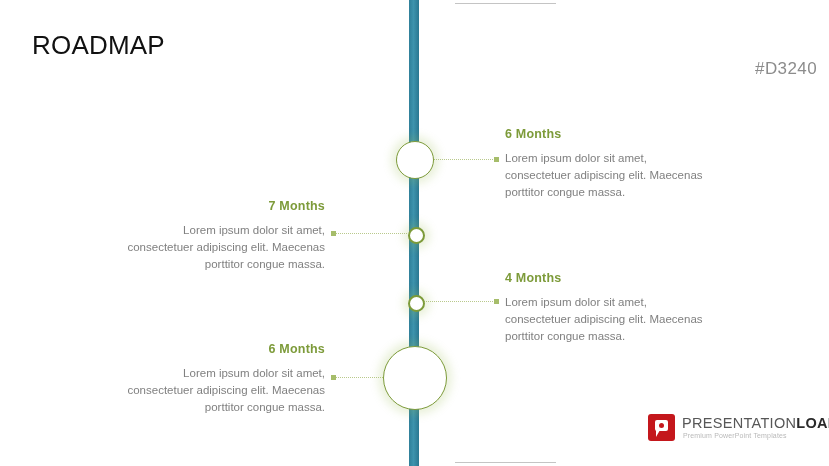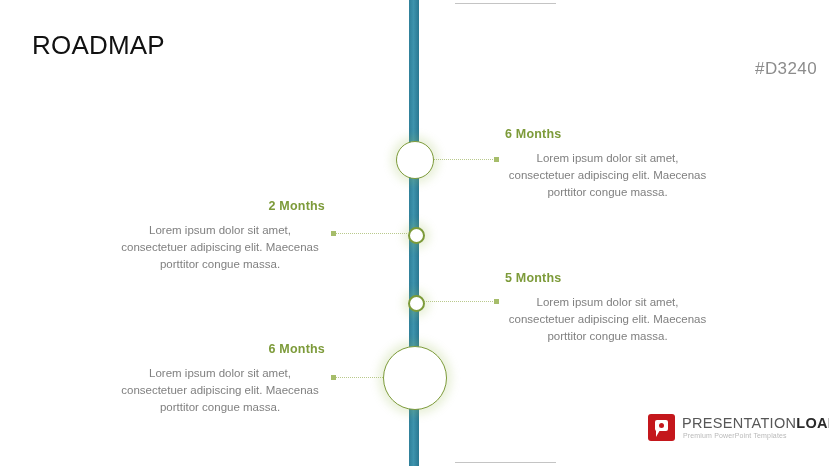--- a/index.html
+++ b/index.html
@@ -62,21 +62,21 @@
     position:absolute;width:5px;height:5px;background:#a6bd6a;z-index:3;
   }
 
   
   .block{position:absolute;}
   .block .heading{
     font-size:12.5px;font-weight:bold;color:#7d9b3a;
     margin:0 0 9px 0;letter-spacing:.2px;
   }
   .block .body{
-    font-size:11.5px;line-height:17px;color:#808080;margin:0;text-align:center;
+    font-size:11.5px;line-height:17px;color:#808080;margin:0;
   }
   .block.right{text-align:left;}
   .block.left{text-align:right;}
 
   .b4{left:505px;top:127px;width:205px;}
   .b3{left:115px;top:199px;width:210px;}
   .b2{left:505px;top:271px;width:205px;}
   .b1{left:115px;top:342px;width:210px;}
 
   
@@ -129,29 +129,29 @@
   <div class="node big n4"></div>
   <div class="block right b4">
     <p class="heading">6 Months</p>
     <p class="body">Lorem ipsum dolor sit amet, consectetuer adipiscing elit. Maecenas porttitor congue massa.</p>
   </div>
 
   <div class="connector" style="left:335px;top:233px;width:72px;"></div>
   <div class="conn-dot" style="left:331px;top:231px;"></div>
   <div class="node small n3"></div>
   <div class="block left b3">
-    <p class="heading">2 Months</p>
+    <p class="heading">7 Months</p>
     <p class="body">Lorem ipsum dolor sit amet, consectetuer adipiscing elit. Maecenas porttitor congue massa.</p>
   </div>
 
   <div class="connector" style="left:422px;top:301px;width:73px;"></div>
   <div class="conn-dot" style="left:494px;top:299px;"></div>
   <div class="node small n2"></div>
   <div class="block right b2">
-    <p class="heading">5 Months</p>
+    <p class="heading">4 Months</p>
     <p class="body">Lorem ipsum dolor sit amet, consectetuer adipiscing elit. Maecenas porttitor congue massa.</p>
   </div>
 
   <div class="connector" style="left:335px;top:377px;width:50px;"></div>
   <div class="conn-dot" style="left:331px;top:375px;"></div>
   <div class="node huge n1"></div>
   <div class="block left b1">
     <p class="heading">6 Months</p>
     <p class="body">Lorem ipsum dolor sit amet, consectetuer adipiscing elit. Maecenas porttitor congue massa.</p>
   </div>

